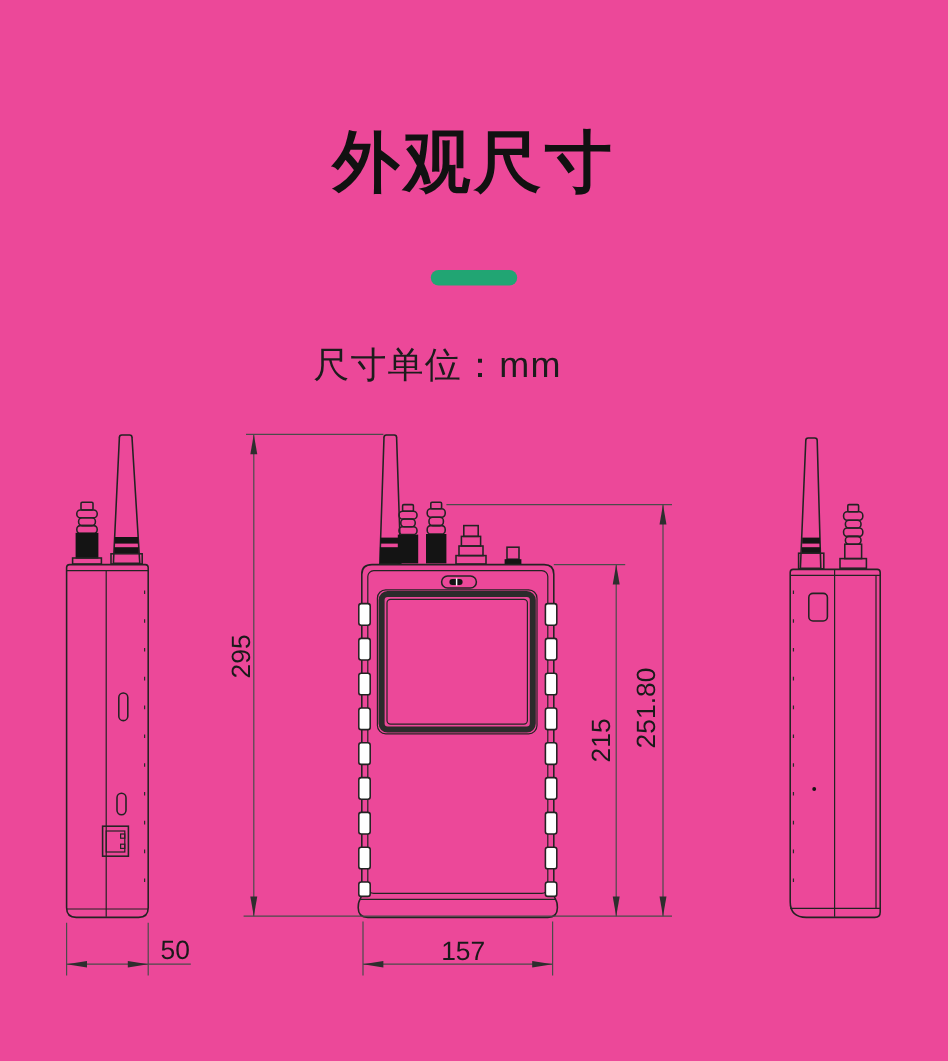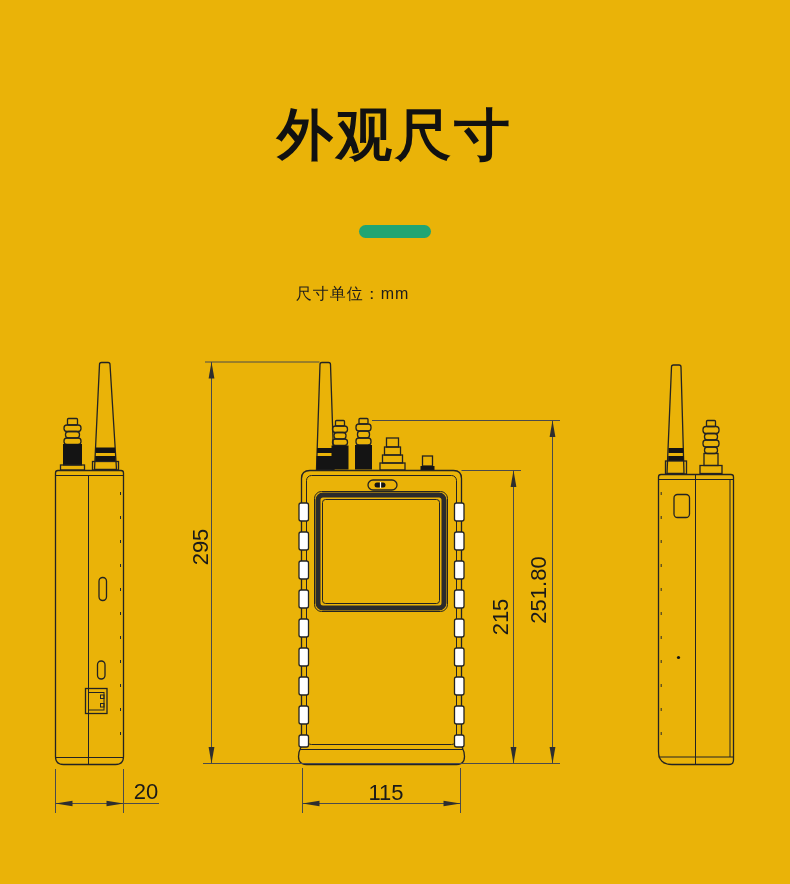--- a/index.html
+++ b/index.html
@@ -1,35 +1,35 @@
 <!DOCTYPE html>
 <html><head>
 <meta charset="utf-8">
 <style>
   * { margin:0; padding:0; box-sizing:border-box; }
   html,body { background:#ffffff; }
   .page {
-    position:relative; width:790px; height:884px; background:#eab308;
+    position:relative; width:790px; height:884px; background:#ec4899;
     font-family:"Liberation Sans", sans-serif; overflow:hidden;
   }
   .page-title {
     position:absolute; top:98px; left:0; width:790px; text-align:center;
     font-size:56px; font-weight:900; color:#111; letter-spacing:3px;
   }
   .page-subtitle {
     position:absolute; top:187px; left:0; width:790px; text-align:center;
     font-size:21px; font-weight:400; color:#3a3a3a; letter-spacing:1.5px;
   }
   .accent-divider {
     position:absolute; top:225px; left:359px; width:72px; height:13px;
     border-radius:7px; background:#21a573;
   }
   .unit-label {
-    position:absolute; top:284px; left:0; width:705px; text-align:center;
-    font-size:16px; color:#1c1c1c; letter-spacing:1px;
+    position:absolute; top:284px; left:12px; width:705px; text-align:center;
+    font-size:30px; color:#1c1c1c; letter-spacing:1px;
   }
   .drawing-svg { position:absolute; left:0; top:0; width:790px; height:884px; }
   svg .ln   { fill:none; stroke:#232323; stroke-width:1.3; }
   svg .thin { fill:none; stroke:#232323; stroke-width:1; }
   svg .blk  { fill:#141414; stroke:none; }
   svg .wht  { fill:#ffffff; stroke:#232323; stroke-width:1.3; }
   svg .dim  { fill:none; stroke:#4b4b4b; stroke-width:1; }
   svg .arr  { fill:#2e2e2e; stroke:none; }
   svg .frame{ fill:none; stroke:#2b2b2b; stroke-width:5; }
   svg .dash { fill:none; stroke:#2a2a2a; stroke-width:1; stroke-dasharray:3 21; }
@@ -230,18 +230,18 @@
       <g>
         <line class="dim" x1="372" y1="420.5" x2="560" y2="420.5"></line>
         <line class="dim" x1="552.5" y1="420.5" x2="552.5" y2="763.5"></line>
         <polygon class="arr" points="552.5,420.5 549.6,437 555.4,437"></polygon>
         <polygon class="arr" points="552.5,763.5 549.6,747 555.4,747"></polygon>
       </g>
     </g>
   </svg>
 
   <div class="dim-label rot" style="left:201px; top:547px;">295</div>
-  <div class="dim-label" style="left:146px; top:792px;">20</div>
-  <div class="dim-label" style="left:386px; top:793px;">115</div>
+  <div class="dim-label" style="left:146px; top:792px;">50</div>
+  <div class="dim-label" style="left:386px; top:793px;">157</div>
   <div class="dim-label rot" style="left:501px; top:617px;">215</div>
   <div class="dim-label rot" style="left:539px; top:590px;">251.80</div>
 
 </div>
 
 </body></html>

